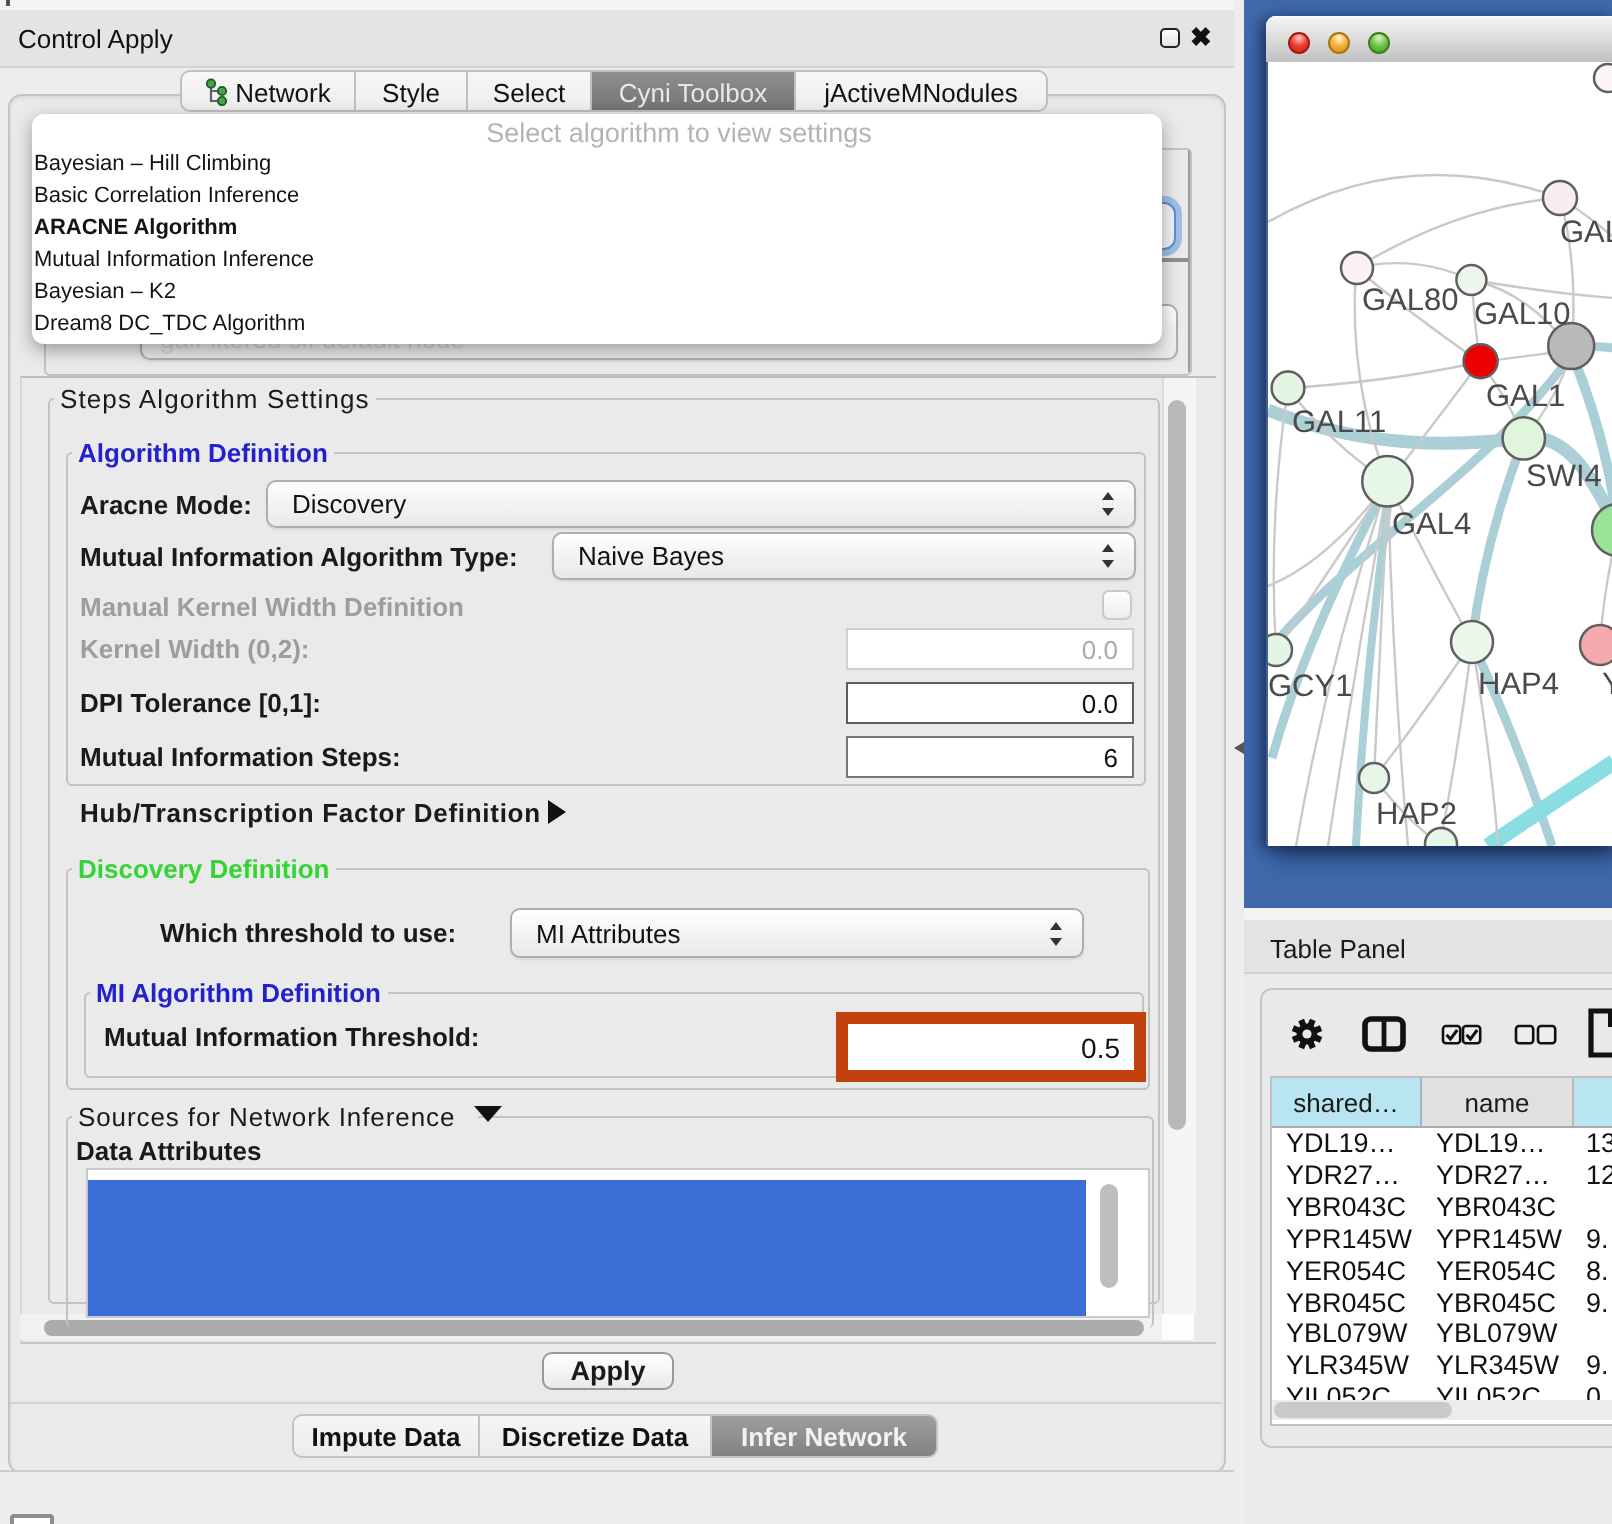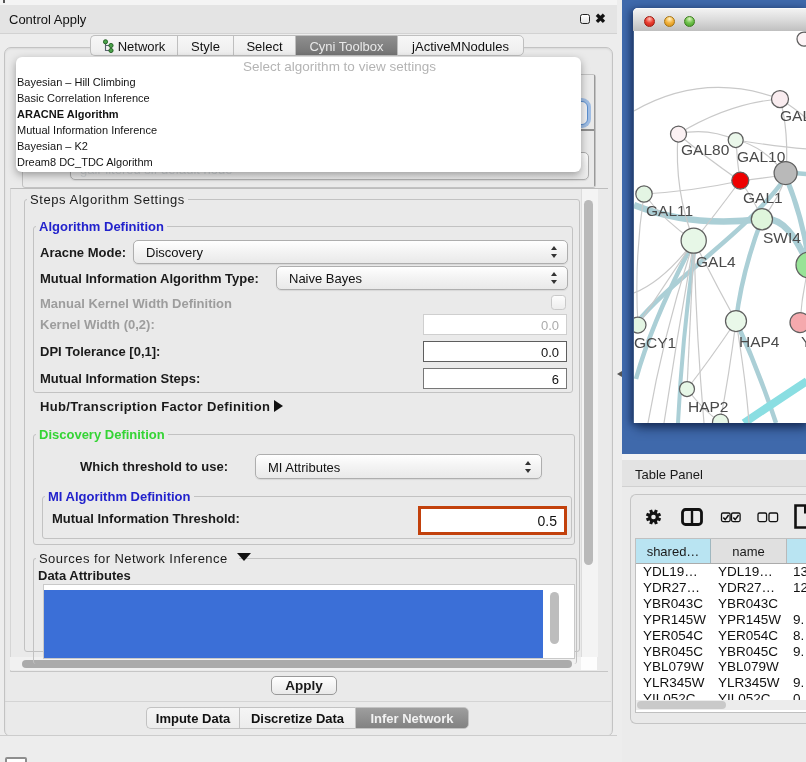--- a/index.html
+++ b/index.html
@@ -106,21 +106,21 @@
 </fieldset>
 <div class="abs b13" style="left:80px;top:459px;">Which threshold to use:</div>
 <div class="combo" style="left:255px;top:454px;width:285px;height:23px;">
     <span class="ctext">MI Attributes</span>
     <span class="step"></span>
   </div>
 <fieldset style="left:42px;top:489px;width:528px;height:48px;">
   <legend style="color:#2222cc;font-weight:bold;">MI Algorithm Definition</legend>
 </fieldset>
 <div class="abs b13" style="left:52px;top:511px;">Mutual Information Threshold:</div>
-<div class="tfield" style="left:418px;top:506px;width:143px;height:23px;border:3px solid #c2410c;">
+<div class="tfield" style="left:418px;top:506px;width:143px;height:23px;border:6px solid #c2410c;">
     <span style="color:#111;font-size:14px;">0.5</span>
   </div>
 
 <fieldset style="left:33px;top:551px;width:542px;height:112px;border-bottom:none;">
   <legend class="n13" style="color:#1a1a1a;letter-spacing:0.45px;">Sources for Network Inference &nbsp;</legend>
 </fieldset>
 <div class="abs" style="left:237px;top:553px;border-left:7px solid transparent;border-right:7px solid transparent;border-top:8px solid #111;"></div>
 <div class="abs b13" style="left:38px;top:568px;">Data Attributes</div>
 
 <div class="abs" style="left:43px;top:584px;width:530px;height:73px;background:#fff;border:1px solid #c9c9c9;overflow:hidden;">

